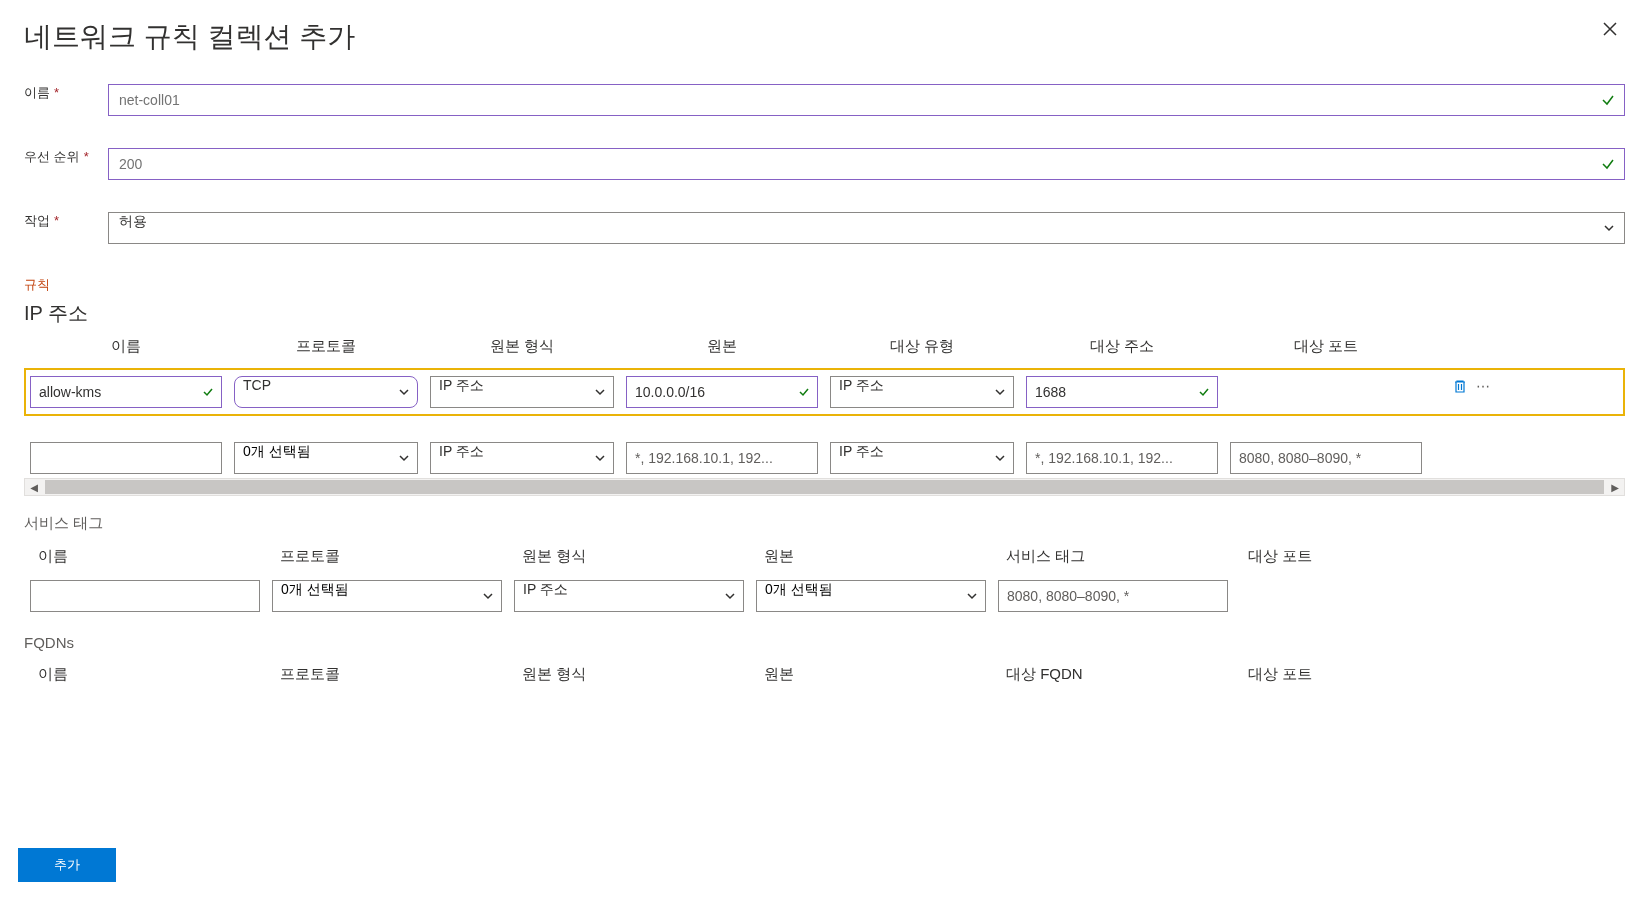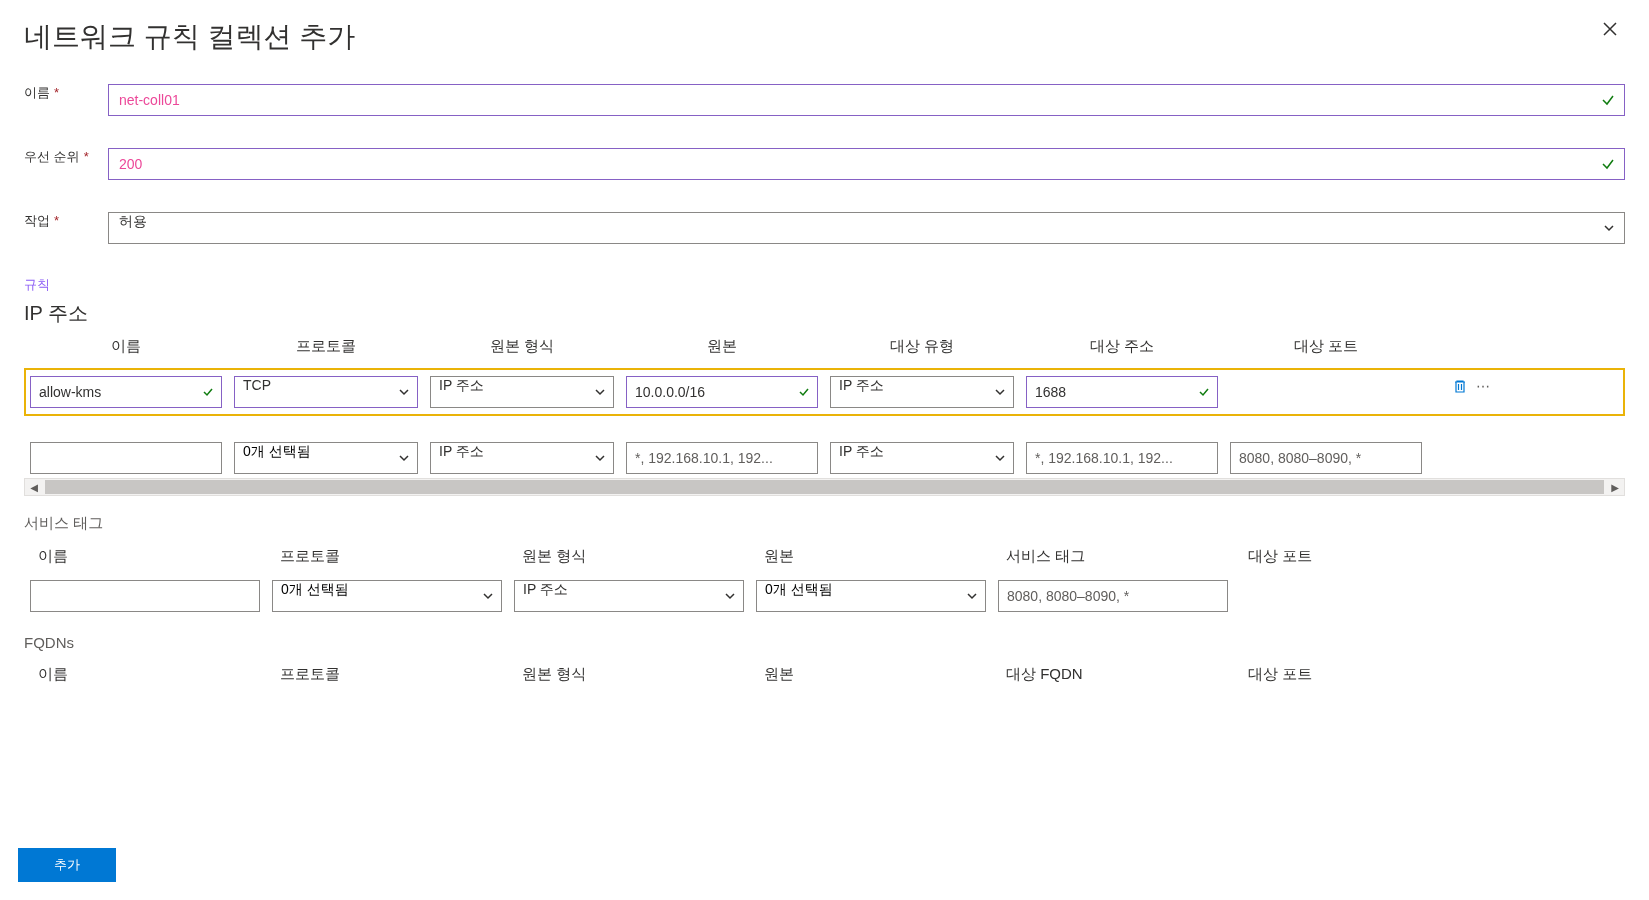--- a/index.html
+++ b/index.html
@@ -46,21 +46,21 @@
 .required {
   color: #a4262c;
   margin-left: 4px;
 }
 .form-control {
   flex: 1;
   height: 32px;
   border: 1px solid #8a8886;
   padding: 0 10px;
   font-size: 14px;
-  color: #ec4899;
+  color: #737373;
   font-family: inherit;
   background: #fff;
   position: relative;
 }
 .form-control.validated {
   border: 1px solid #8661c5;
 }
 .input-wrap {
   flex: 1;
   position: relative;
@@ -94,21 +94,21 @@
   padding: 0 30px 0 10px;
   font-size: 14px;
   color: #323130;
   font-family: inherit;
   background: #fff;
   appearance: none;
   cursor: pointer;
 }
 .section-label {
   font-size: 13px;
-  color: #8b5cf6;
+  color: #c2410c;
   margin-top: 12px;
   margin-bottom: 4px;
 }
 .section-title {
   font-size: 20px;
   font-weight: 400;
   color: #323130;
   margin-top: 6px;
   margin-bottom: 10px;
 }
@@ -160,21 +160,21 @@
   height: 32px;
   border: 1px solid #8a8886;
   padding: 0 28px 0 8px;
   font-size: 14px;
   color: #323130;
   font-family: inherit;
   background: #fff;
   appearance: none;
   cursor: pointer;
 }
-.cell-select.validated { border-color: #8661c5; }
+.cell-select.validated { border-color: #8661c5; border-radius: 8px; }
 .cell-select.placeholder { color: #000000; }
 .cell .chevron {
   position: absolute;
   right: 8px;
   top: 50%;
   transform: translateY(-50%);
   pointer-events: none;
 }
 .cell .check-icon {
   position: absolute;

